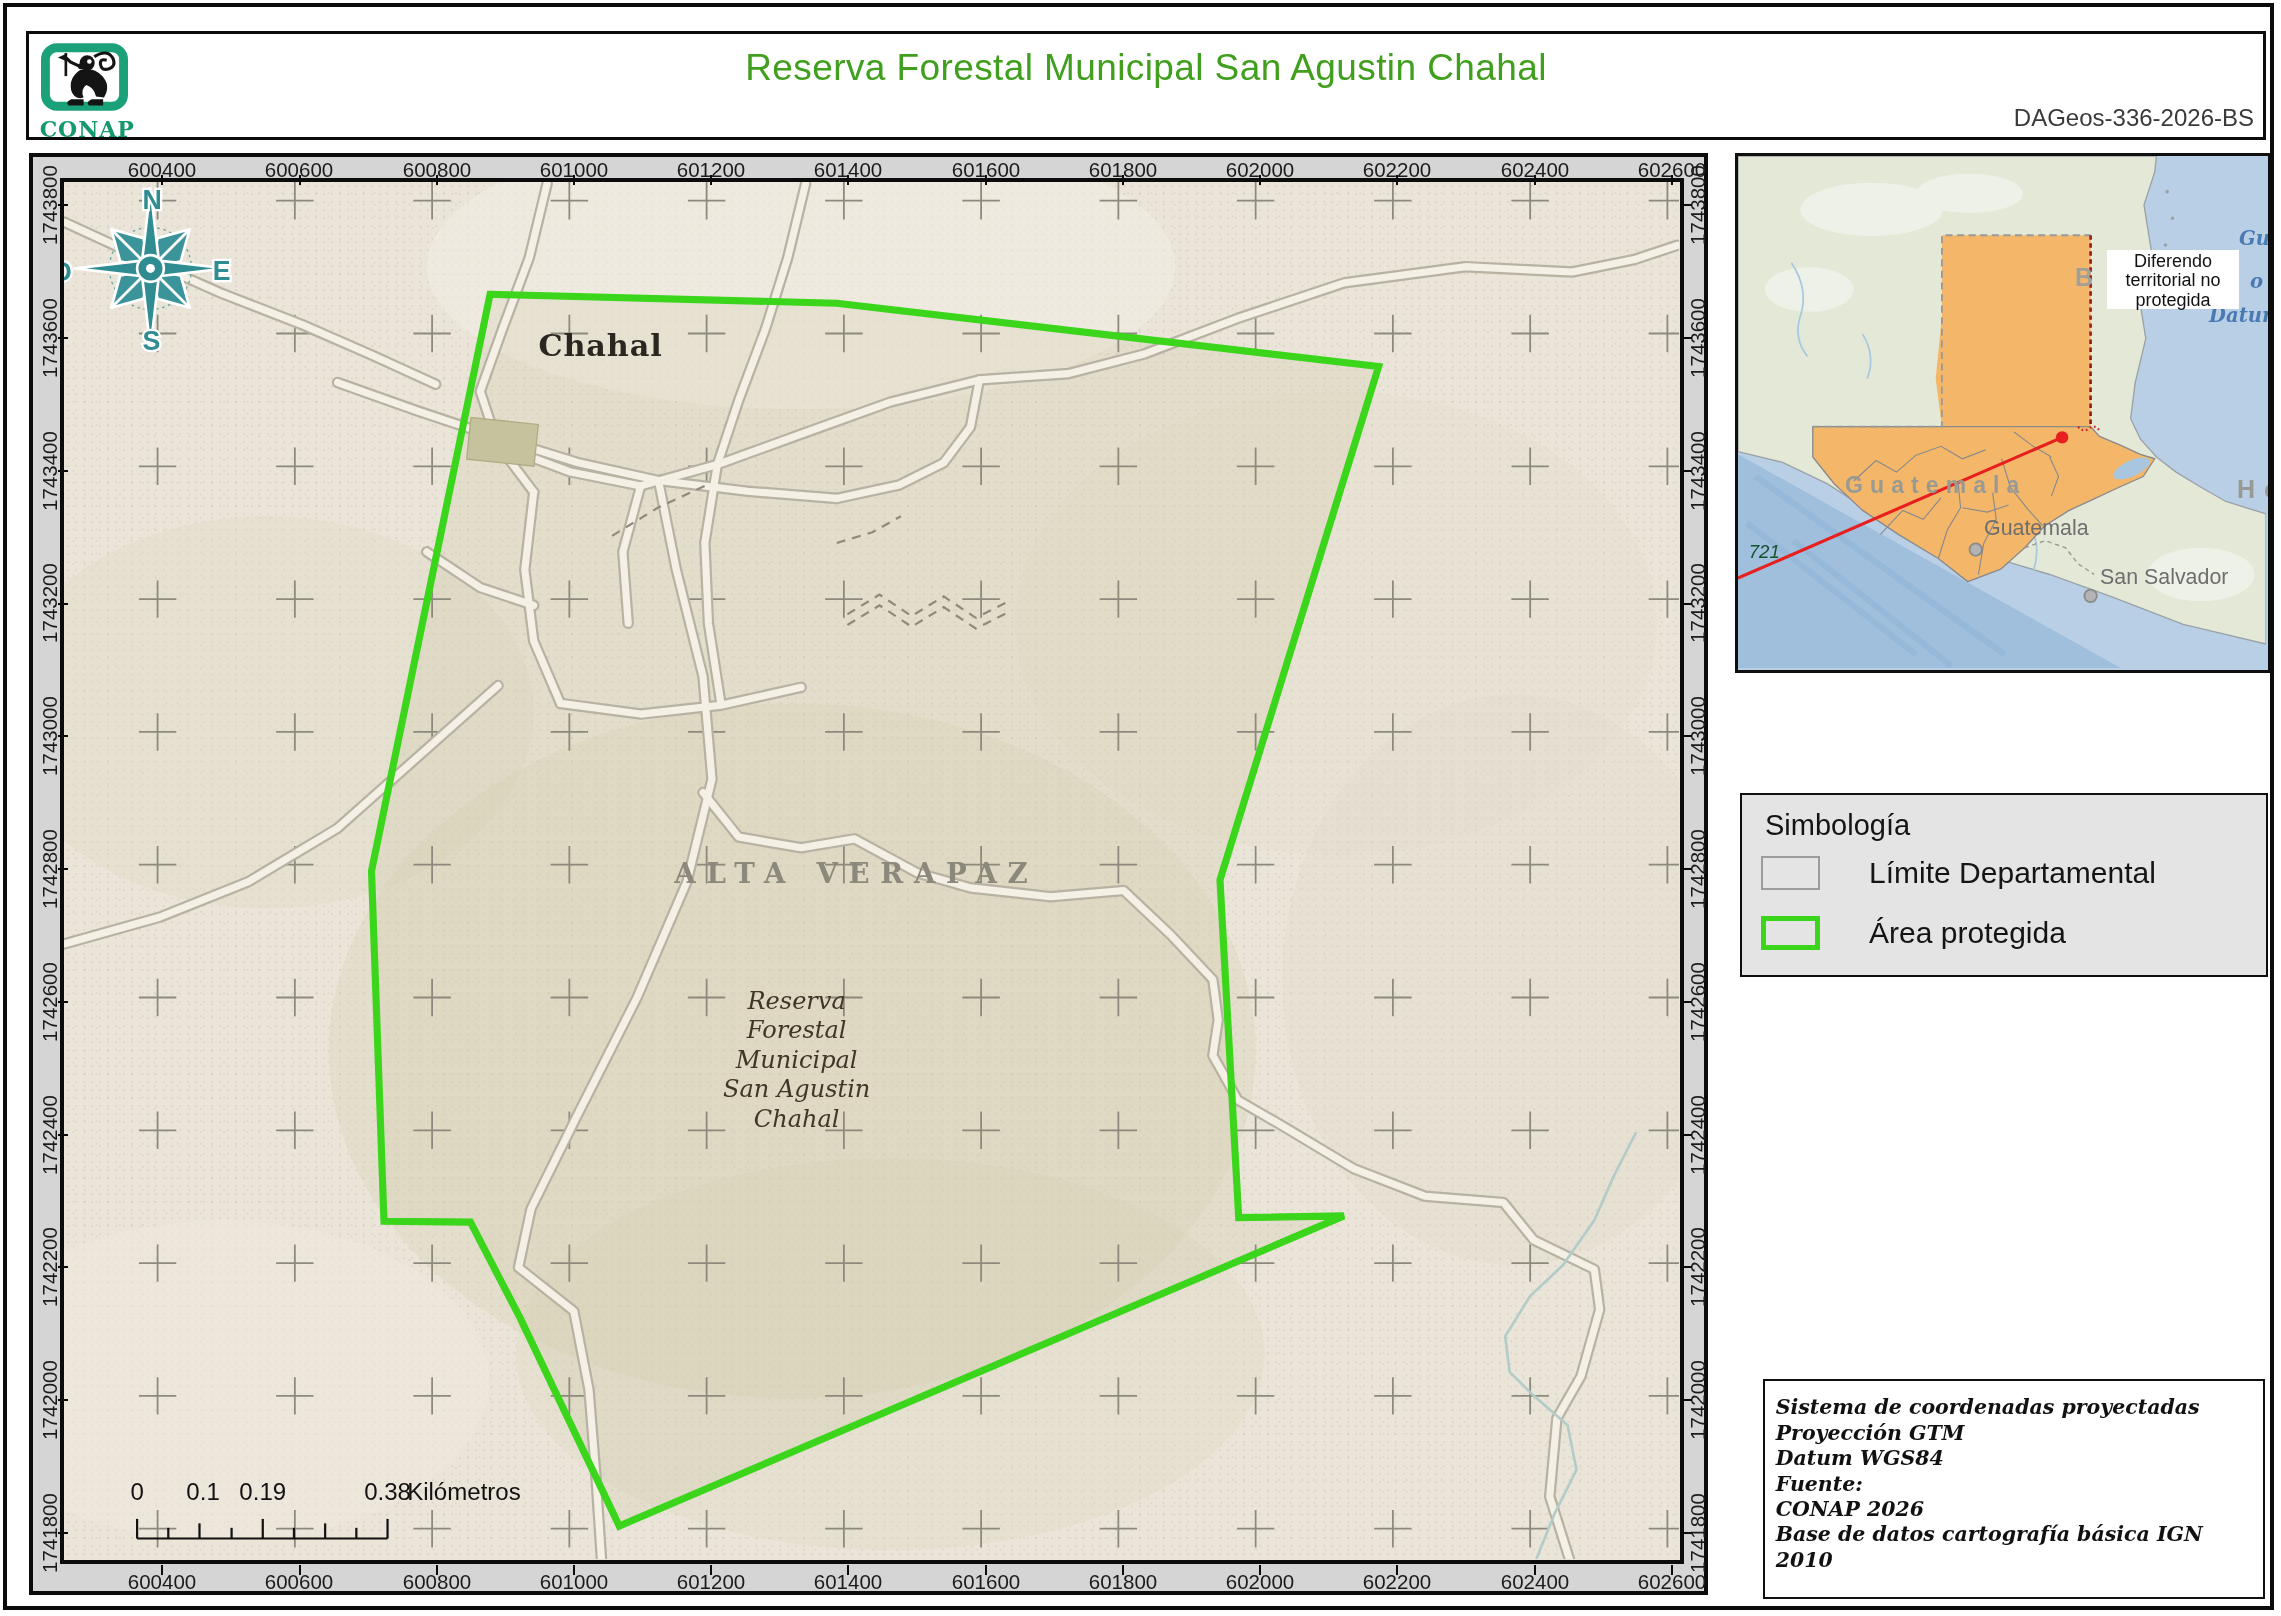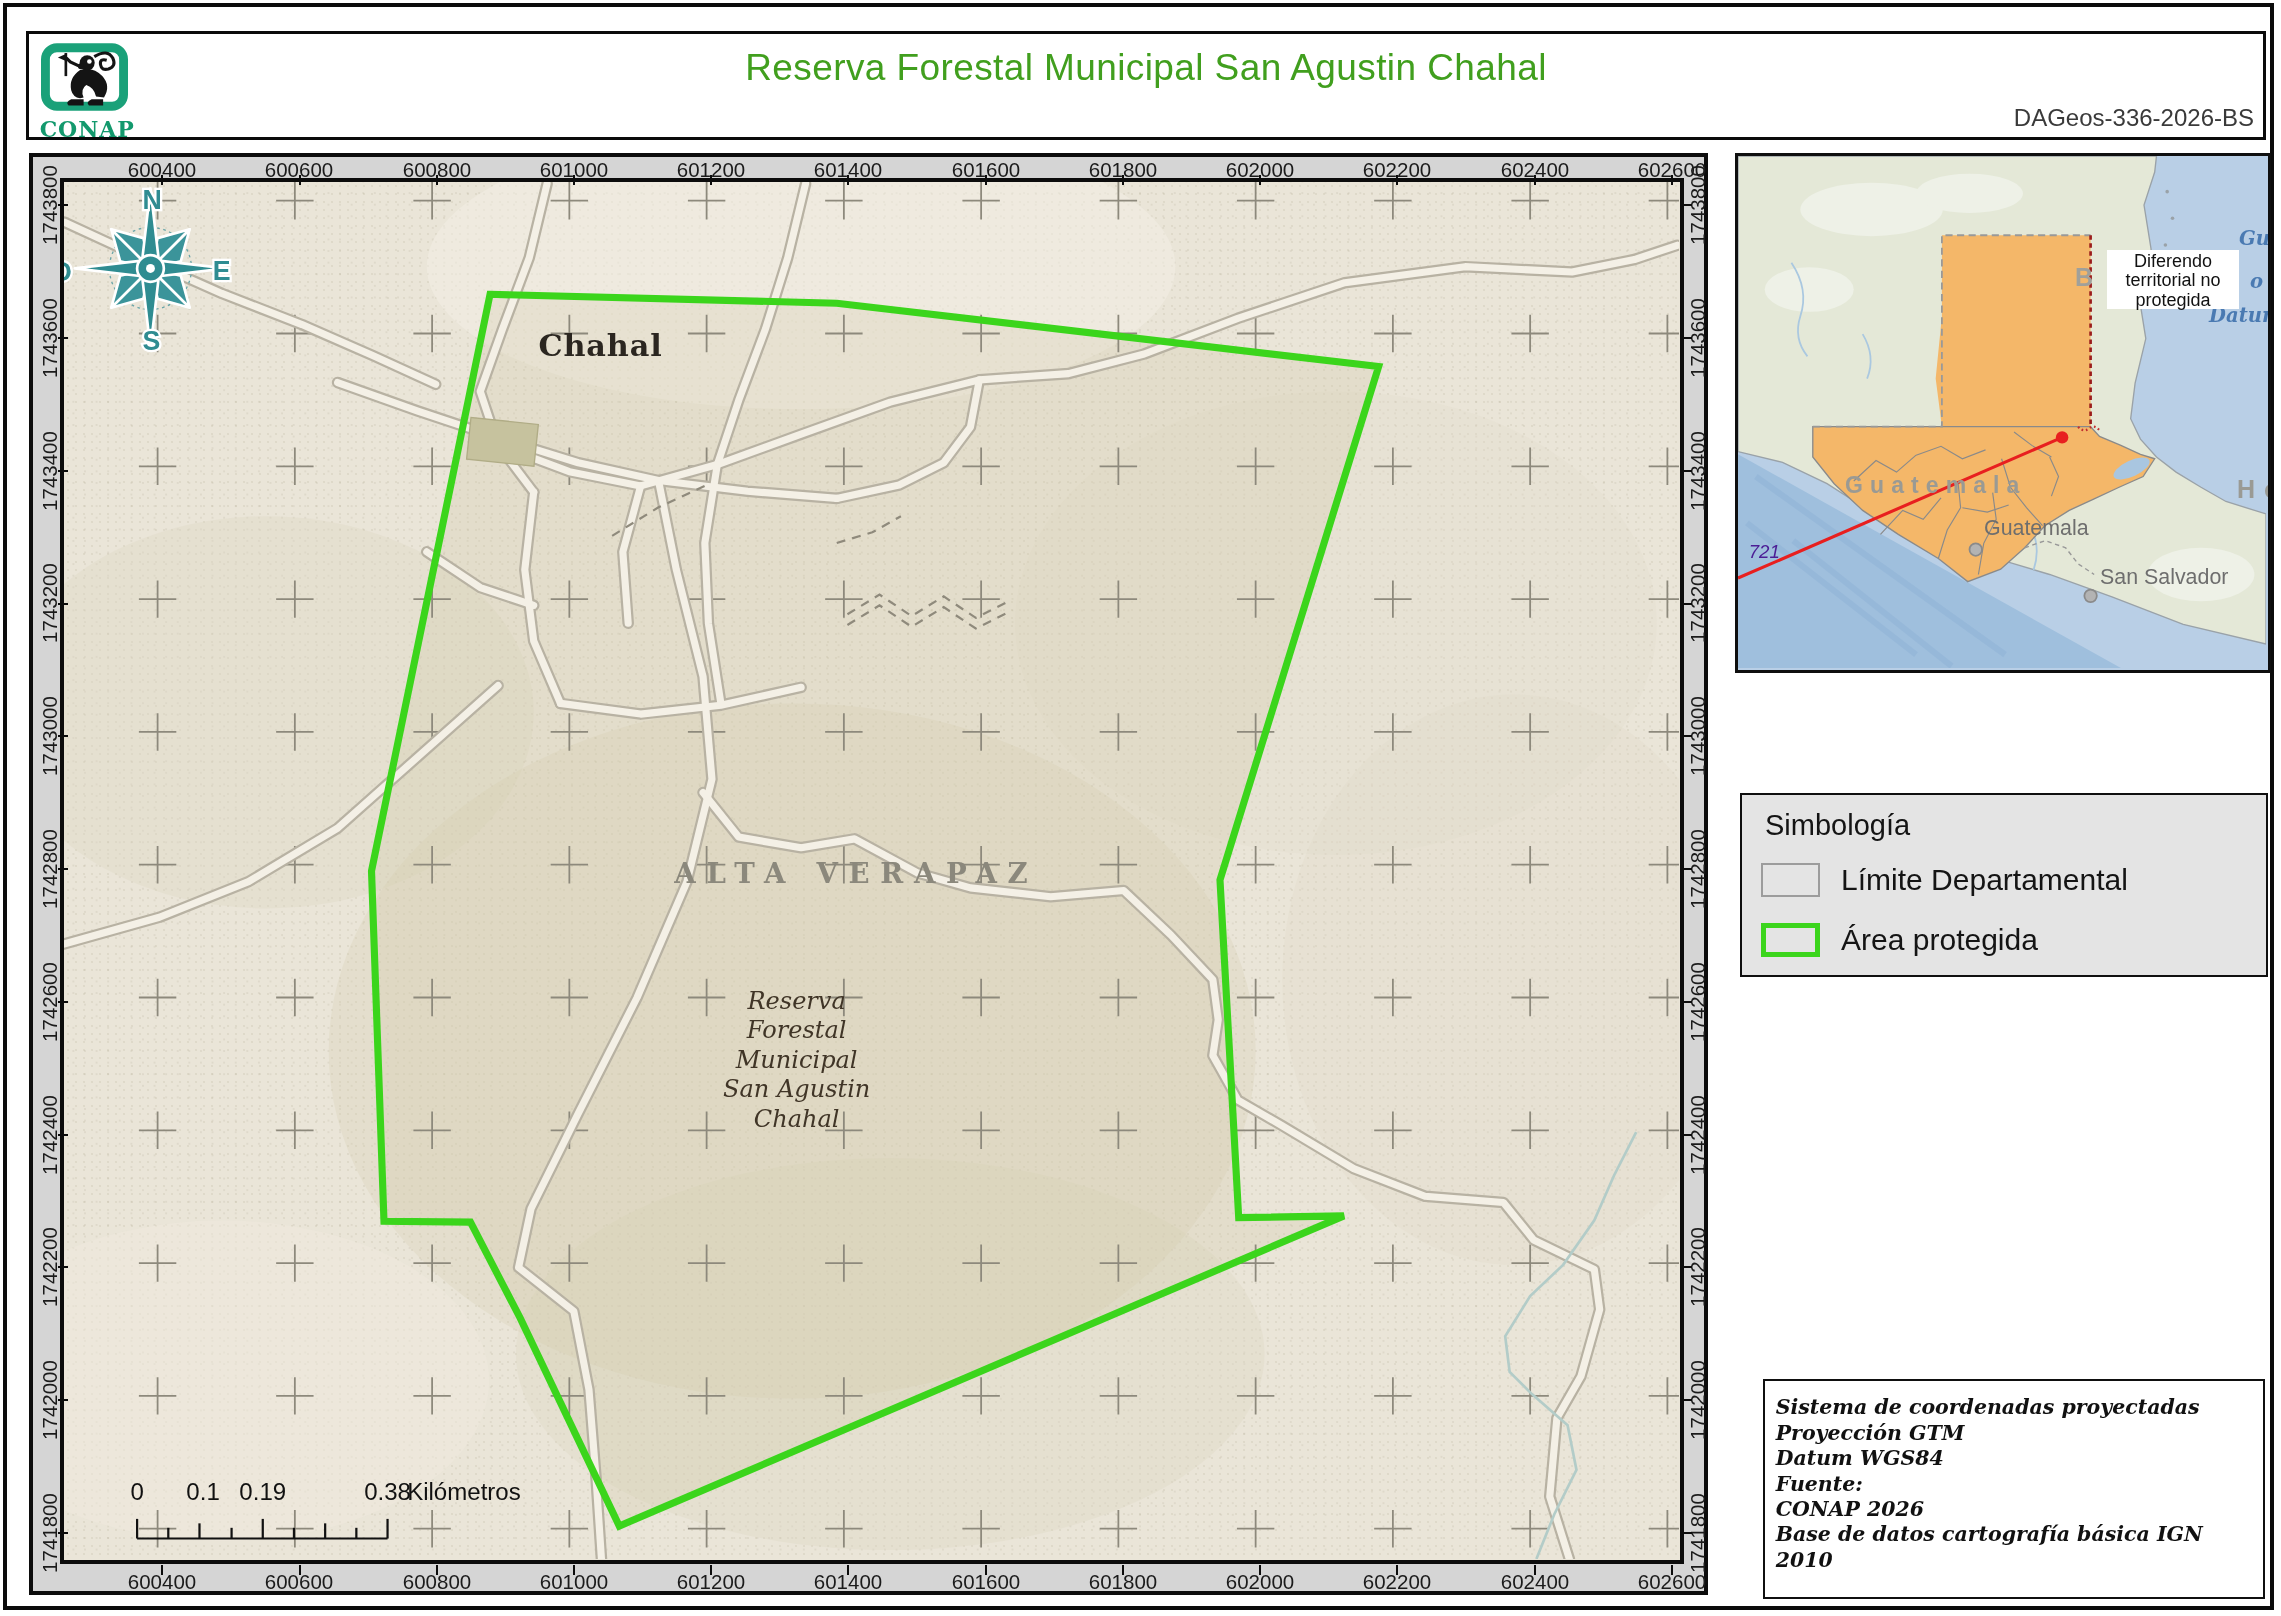--- a/index.html
+++ b/index.html
@@ -32,21 +32,21 @@
   
   .inset{position:absolute;left:1735px;top:153px;width:536px;height:520px;border:3.6px solid #0f0f0f;box-sizing:border-box;background:#b9cfe6;overflow:hidden;}
   .inset svg{position:absolute;left:0;top:0;}
   .callout{position:absolute;left:369px;top:94px;width:132px;height:59px;background:#fff;text-align:center;
     font-size:18px;line-height:19.6px;color:#111;padding-top:1.8px;box-sizing:border-box;}
   .inset-label{position:absolute;white-space:nowrap;}
 
   
   .legend{position:absolute;left:1740px;top:793px;width:528px;height:184px;border:2.7px solid #0f0f0f;box-sizing:border-box;background:#e4e4e4;}
   .legend-title{position:absolute;left:23px;top:14.3px;font-size:29px;color:#141414;}
-  .legend-item{position:absolute;left:18.7px;height:41px;display:flex;align-items:flex-end;}
+  .legend-item{position:absolute;left:18.7px;height:41px;display:flex;align-items:flex-start;gap:28px;}
   .legend-item .swatch{width:59px;height:34px;box-sizing:border-box;margin-right:21.4px;background:transparent;}
   .swatch-gray{border:2.7px solid #9c9c9c;}
   .swatch-green{border:5.3px solid #3bd51c;}
   .legend-item .lbl{font-size:30px;color:#141414;white-space:nowrap;}
 
   
   .credits{position:absolute;left:1763px;top:1379px;width:502px;height:220px;border:2.7px solid #0f0f0f;box-sizing:border-box;background:#fff;
     font-family:"DejaVu Serif","Liberation Serif",serif;font-style:italic;font-weight:bold;color:#111;
     font-size:20.5px;line-height:25.4px;padding:14.3px 10.7px 0 10.7px;}
   .credits .center{text-align:left;}
@@ -363,21 +363,21 @@
     <circle cx="396" cy="494" r="7" fill="#b3b3b3" stroke="#8a8a8a" stroke-width="2"></circle>
   </svg>
   <span class="inset-label" style="left:107px;top:316px;font-size:23px;font-weight:bold;color:#9a9a94;letter-spacing:7.1px;">Guatemala</span>
   <span class="inset-label" style="left:246px;top:360px;font-size:21.4px;color:#6e6e6e;">Guatemala</span>
   <span class="inset-label" style="left:362px;top:409px;font-size:21.4px;color:#6e6e6e;">San Salvador</span>
   <span class="inset-label" style="left:499px;top:319px;font-size:25px;font-weight:bold;color:#9a9a94;letter-spacing:9px;">Ho</span>
   <span class="inset-label" style="left:337px;top:107px;font-size:25px;font-weight:bold;color:#a0a09a;">B</span>
   <span class="inset-label" style="left:501px;top:71px;font-size:19.6px;font-style:italic;font-weight:bold;color:#4a7ab2;font-family:'DejaVu Serif',serif;">Gu</span>
   <span class="inset-label" style="left:512px;top:114px;font-size:19.6px;font-style:italic;font-weight:bold;color:#4a7ab2;font-family:'DejaVu Serif',serif;">o</span>
   <span class="inset-label" style="left:471px;top:148px;font-size:19.6px;font-style:italic;font-weight:bold;color:#4a7ab2;font-family:'DejaVu Serif',serif;">Datum</span>
-  <span class="inset-label" style="left:10.7px;top:385px;font-size:18.7px;font-style:italic;color:#4c1d95;">721</span>
+  <span class="inset-label" style="left:10.7px;top:385px;font-size:18.7px;font-style:italic;color:#14532d;">721</span>
   <div class="callout">
     <div>Diferendo</div>
     <div>territorial no</div>
     <div>protegida</div>
   </div>
 </div>
 
 <div class="legend">
   <div class="legend-title">Simbología</div>
   <div class="legend-item" style="top:61px;">

